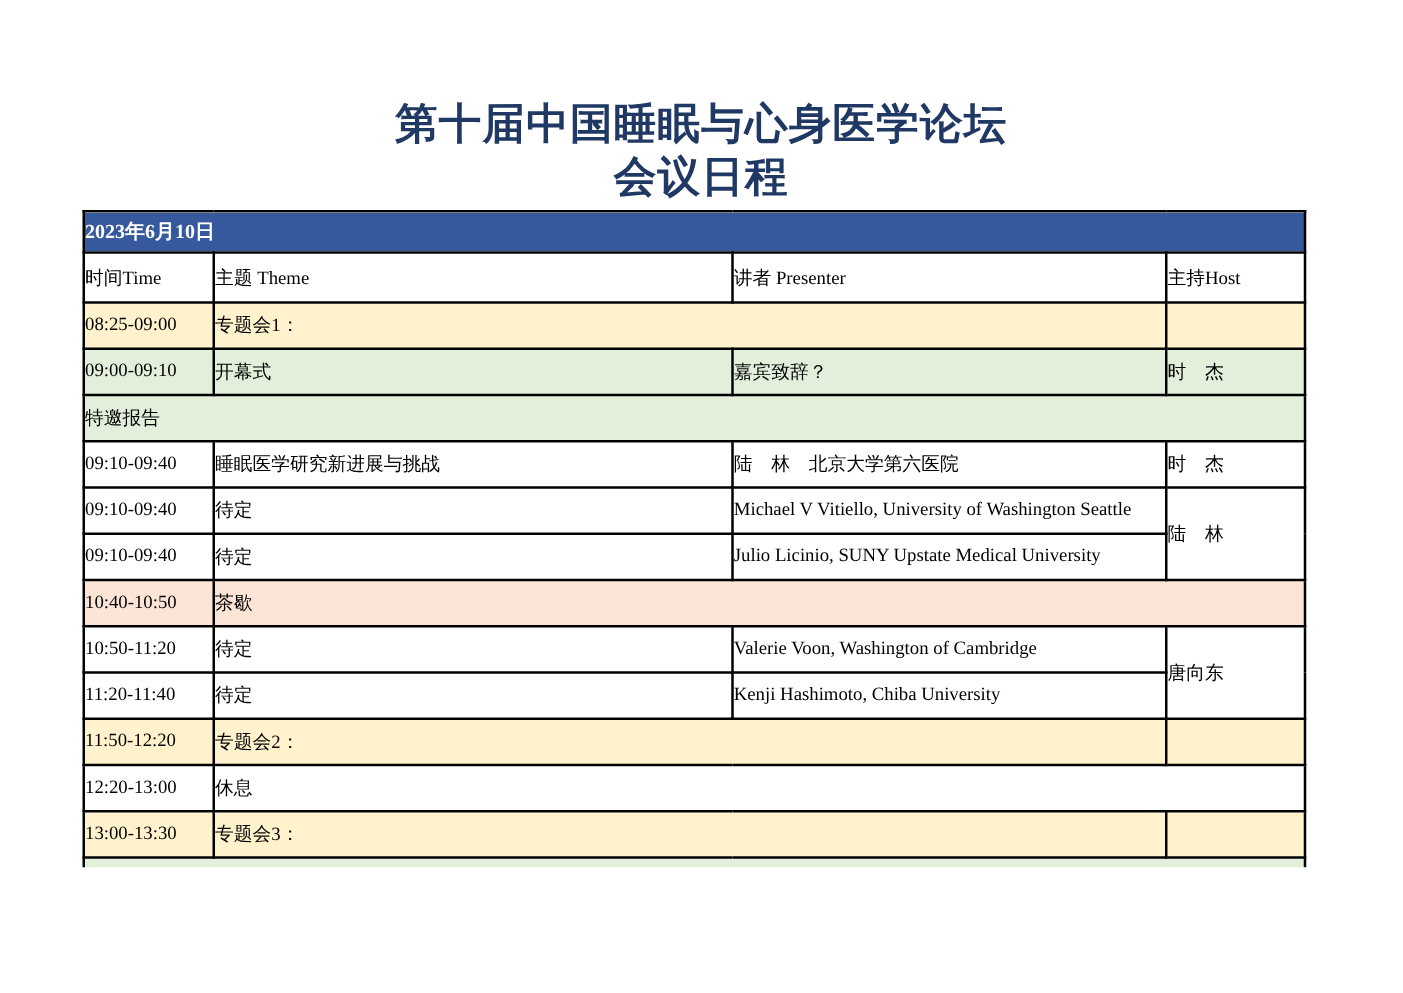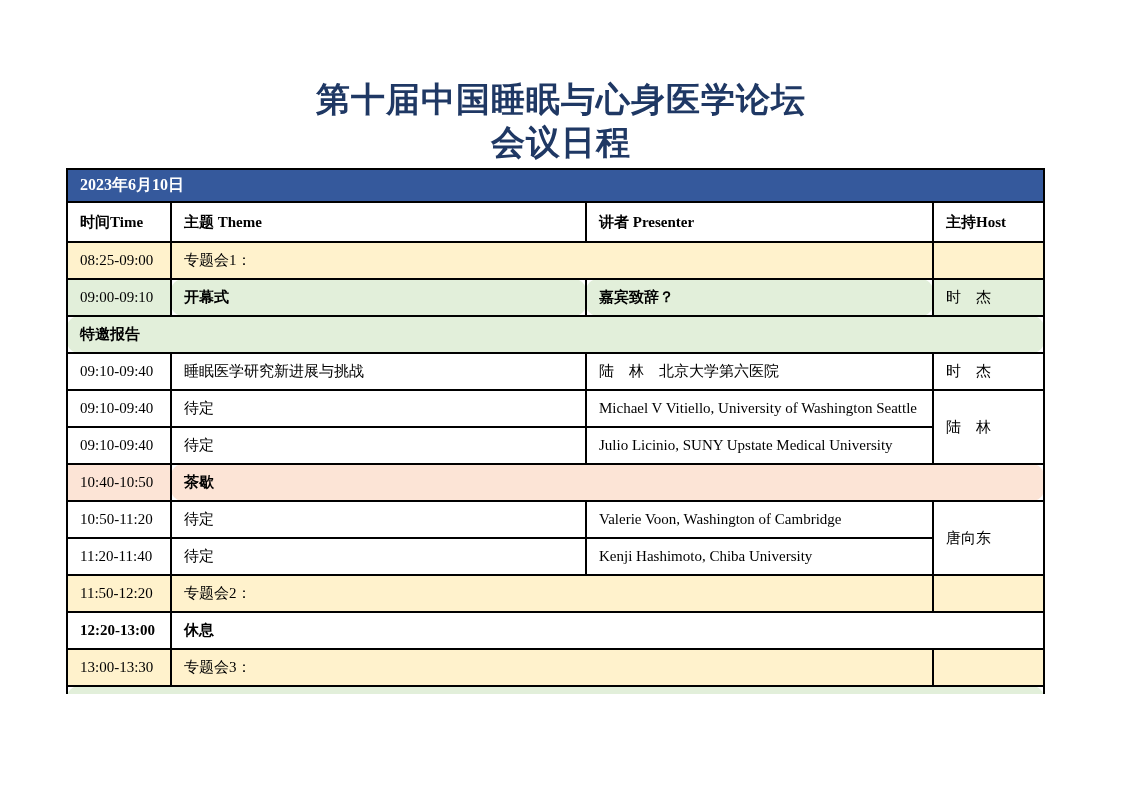--- a/index.html
+++ b/index.html
@@ -36,37 +36,37 @@
     table-layout:fixed;
     font-size:15px;
     color:#000;
   }
   .schedule col.c-time{width:104px;}
   .schedule col.c-theme{width:415px;}
   .schedule col.c-presenter{width:347px;}
   .schedule col.c-host{width:111px;}
   .schedule td{
     border:2px solid var(--border);
-    padding:2px 12px;
+    padding:2px 0;
     height:31px;
     vertical-align:middle;
     text-align:left;
     overflow:hidden;
     white-space:nowrap;
   }
   .schedule td.date-bar{
     background:var(--header-bar-bg);
     color:var(--header-text);
     font-weight:bold;
     font-size:16px;
     height:27px;
   }
-  .schedule td.colhead{font-weight:bold;height:34px;}
+  .schedule td.colhead{font-weight:normal;height:34px;}
   .schedule td.center{text-align:left;}
-  .schedule td.bold{font-weight:bold;border-radius:12px;}
+  .schedule td.bold{font-weight:normal;}
   .schedule tr.yellow td{background:var(--yellow-row);}
   .schedule tr.green td{background:var(--green-row);}
   .schedule tr.pink td{background:var(--pink-row);margin-left:32px;}
 </style>
 </head>
 <body>
 
 <div class="page">
 
   <div class="title-block">

